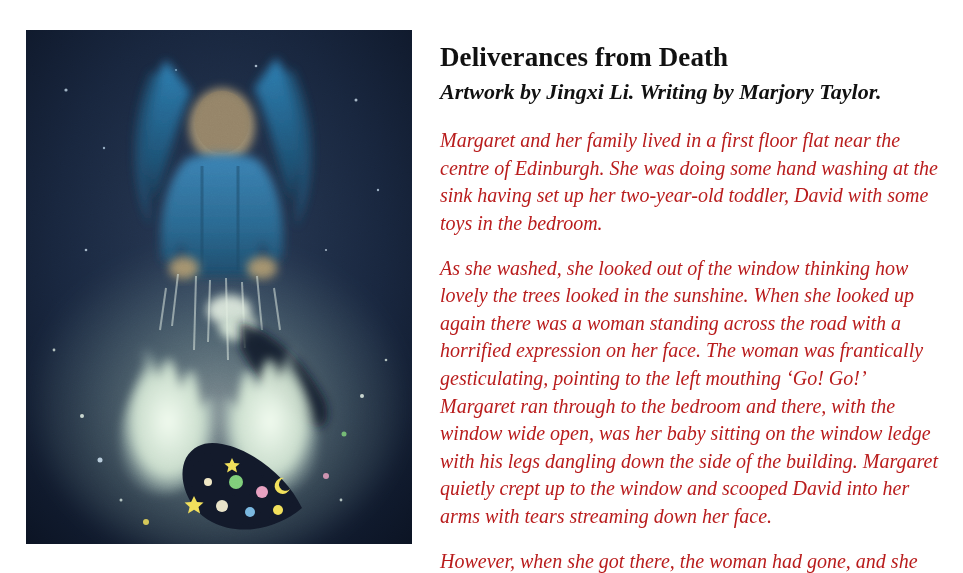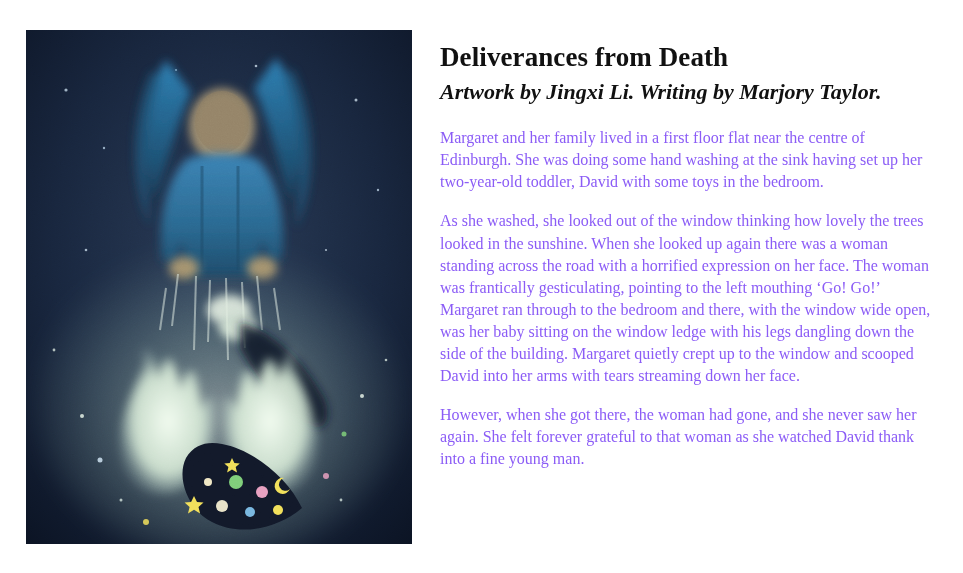--- a/index.html
+++ b/index.html
@@ -52,25 +52,26 @@
   .byline {
     font-family: "Liberation Serif", serif;
     font-size: 22px;
     font-weight: bold;
     font-style: italic;
     margin: 0 0 22px 0;
     color: #111111;
   }
   .para {
     font-family: "Liberation Serif", serif;
-    font-size: 16px;
+    font-size: 20px;
     line-height: 1.38;
     margin: 0 0 17px 0;
-    color: #8b5cf6;
+    color: #b91c1c;
     text-align: left;
+    font-style: italic;
   }
   .para:last-child { margin-bottom: 0; }
 </style>
 </head>
 <body>
 
 <div class="page">
 
   <div class="artwork">
     <svg class="art-svg" viewBox="0 0 386 514" preserveAspectRatio="none">

